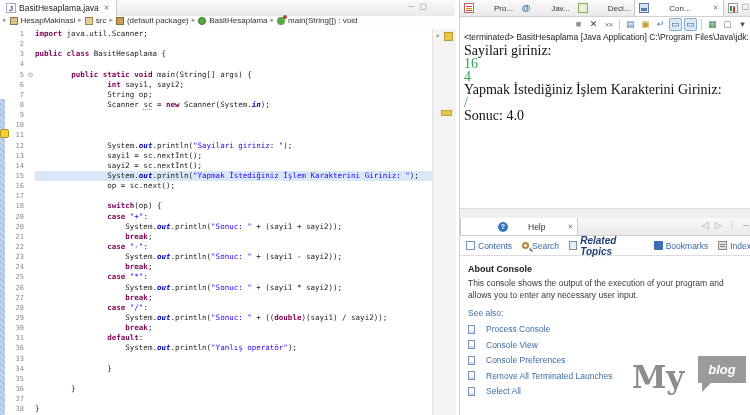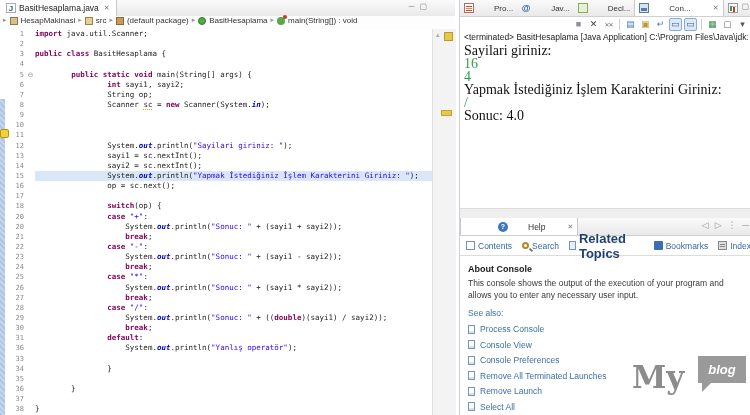--- a/index.html
+++ b/index.html
@@ -89,36 +89,36 @@
   .helpbar{position:absolute;left:0;top:218px;width:291px;height:17px;
            background:linear-gradient(#fafafa,#e9e9e9);border-bottom:1px solid #d0d0d0;display:flex;}
   .helpbar .rtab{font-size:8.5px;padding-left:37px;}
   .hnav{position:absolute;right:2px;top:220px;display:flex;gap:6px;align-items:center;
         color:#999;font-size:9px;}
   .hnav span{cursor:pointer;}
   .htoolbar{position:absolute;left:0;top:236px;width:291px;height:20px;background:#fff;
             border-bottom:1px solid #dcdcdc;display:flex;align-items:center;gap:10px;padding-left:6px;
             box-sizing:border-box;font-size:8.5px;color:#3a67a8;}
   .hitem{display:inline-flex;align-items:center;gap:3px;cursor:pointer;}
-  .hitem.active{font-weight:bold;color:#1f3f77;font-size:13px;}
+  .hitem.active{font-weight:bold;color:#1f3f77;font-size:10px;font-style:italic;}
   .hic{width:9px;height:9px;display:inline-block;box-sizing:border-box;position:relative;}
   .hic-contents{background:#fff;border:1px solid #7a92b8;}
   .hic-search{border:2px solid #b08a30;border-radius:50%;width:7px;height:7px;}
   .hic-search::after{content:"";position:absolute;left:5px;top:5px;width:4px;height:2px;background:#777;transform:rotate(45deg);}
   .hic-related-topics{background:#e8eef8;border:1px solid #7a92b8;}
   .hic-bookmarks{background:#3b6eb5;border-radius:1px;}
   .hic-index{background:#ddd;border:1px solid #888;}
   .hic-index::after{content:"";position:absolute;left:1px;top:2px;width:5px;height:1px;background:#888;box-shadow:0 2px 0 #888;}
   .hcontent{position:absolute;left:0;top:257px;width:291px;height:158px;overflow:hidden;
             padding:7px 0 0 8px;box-sizing:border-box;}
   .habout{font-size:9px;font-weight:bold;color:#1a1a1a;}
   .hbody{margin-top:4px;width:278px;font-size:8.5px;line-height:11.5px;color:#3a3a3a;}
   .hsee{margin-top:7px;font-size:8.5px;color:#3b6ea5;}
   .hlinks{margin-top:6px;}
-  .hlink{display:flex;align-items:center;gap:5px;margin-bottom:5.5px;cursor:pointer;}
+  .hlink{display:flex;align-items:center;gap:11px;margin-bottom:5.5px;cursor:pointer;}
   .ic-doc{width:7px;height:9px;flex:none;background:#fff;border:1px solid #7a92b8;box-sizing:border-box;
           box-shadow:inset 0 -2px 0 #d6e2f2;}
   .hlink span.lbl{font-size:8.5px;color:#3b6ea5;}
   
   .watermark{position:absolute;left:626px;top:354px;width:124px;height:56px;z-index:9;pointer-events:none;}
   .wm-my{position:absolute;left:6px;top:8px;font-family:"DejaVu Serif",serif;font-weight:bold;
          font-size:31px;color:#8c8c8c;line-height:30px;}
   .wm-bubble{position:absolute;left:72px;top:2px;width:48px;height:27px;background:#9a9a9a;
              border-radius:0;display:flex;align-items:center;justify-content:center;
              color:#fff;font-weight:bold;font-style:italic;font-size:13px;}
@@ -483,24 +483,20 @@
           <div class="hlink">
             <span class="ic-doc"></span>
             <span class="lbl">Console Preferences</span>
           </div>
           <div class="hlink">
             <span class="ic-doc"></span>
             <span class="lbl">Remove All Terminated Launches</span>
           </div>
           <div class="hlink">
             <span class="ic-doc"></span>
-            <span class="lbl">Remove Launch</span>
-          </div>
-          <div class="hlink">
-            <span class="ic-doc"></span>
             <span class="lbl">Select All</span>
           </div>
         </div>
     </div>
   </div>
 
   <div class="watermark">
     <span class="wm-my">My</span>
     <span class="wm-bubble">blog</span>
     <span class="wm-tail"></span>

